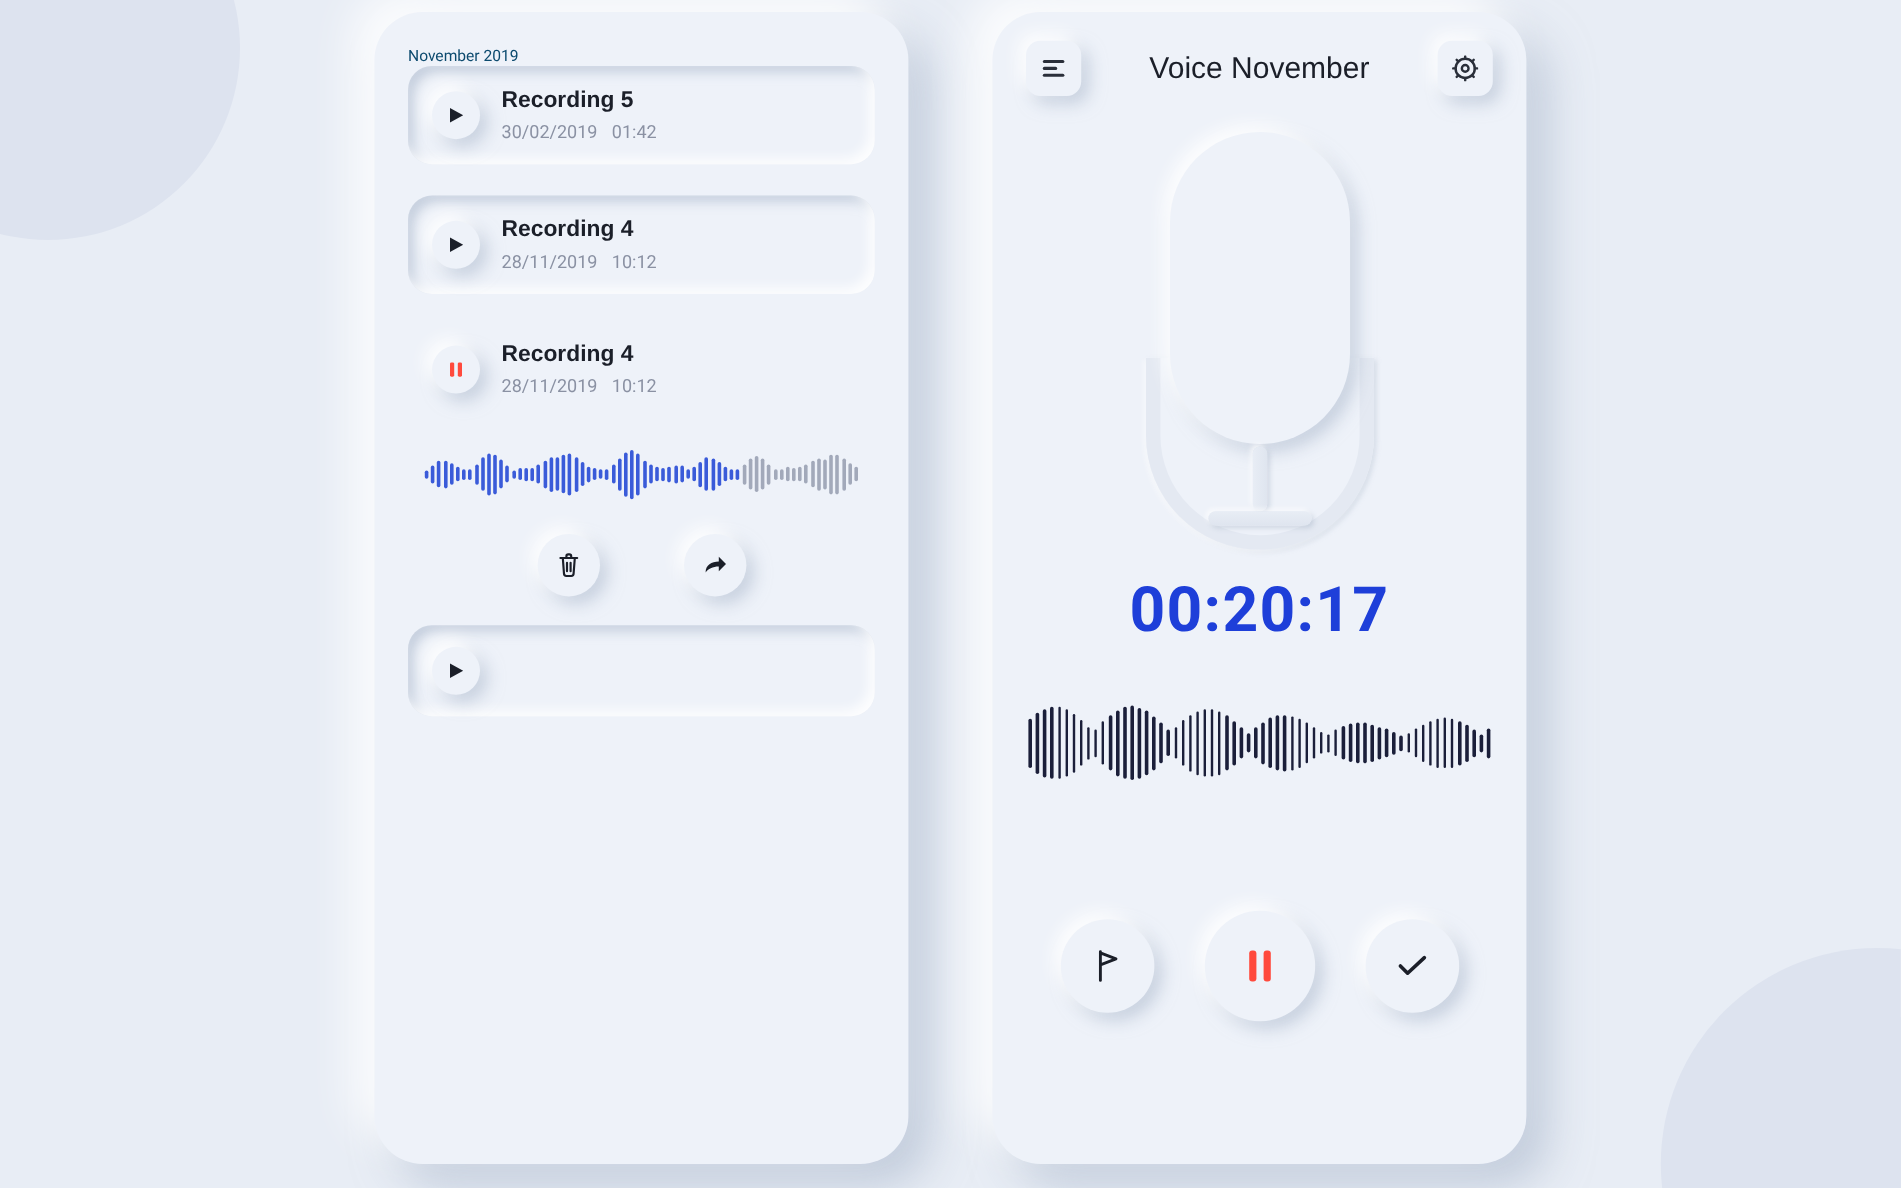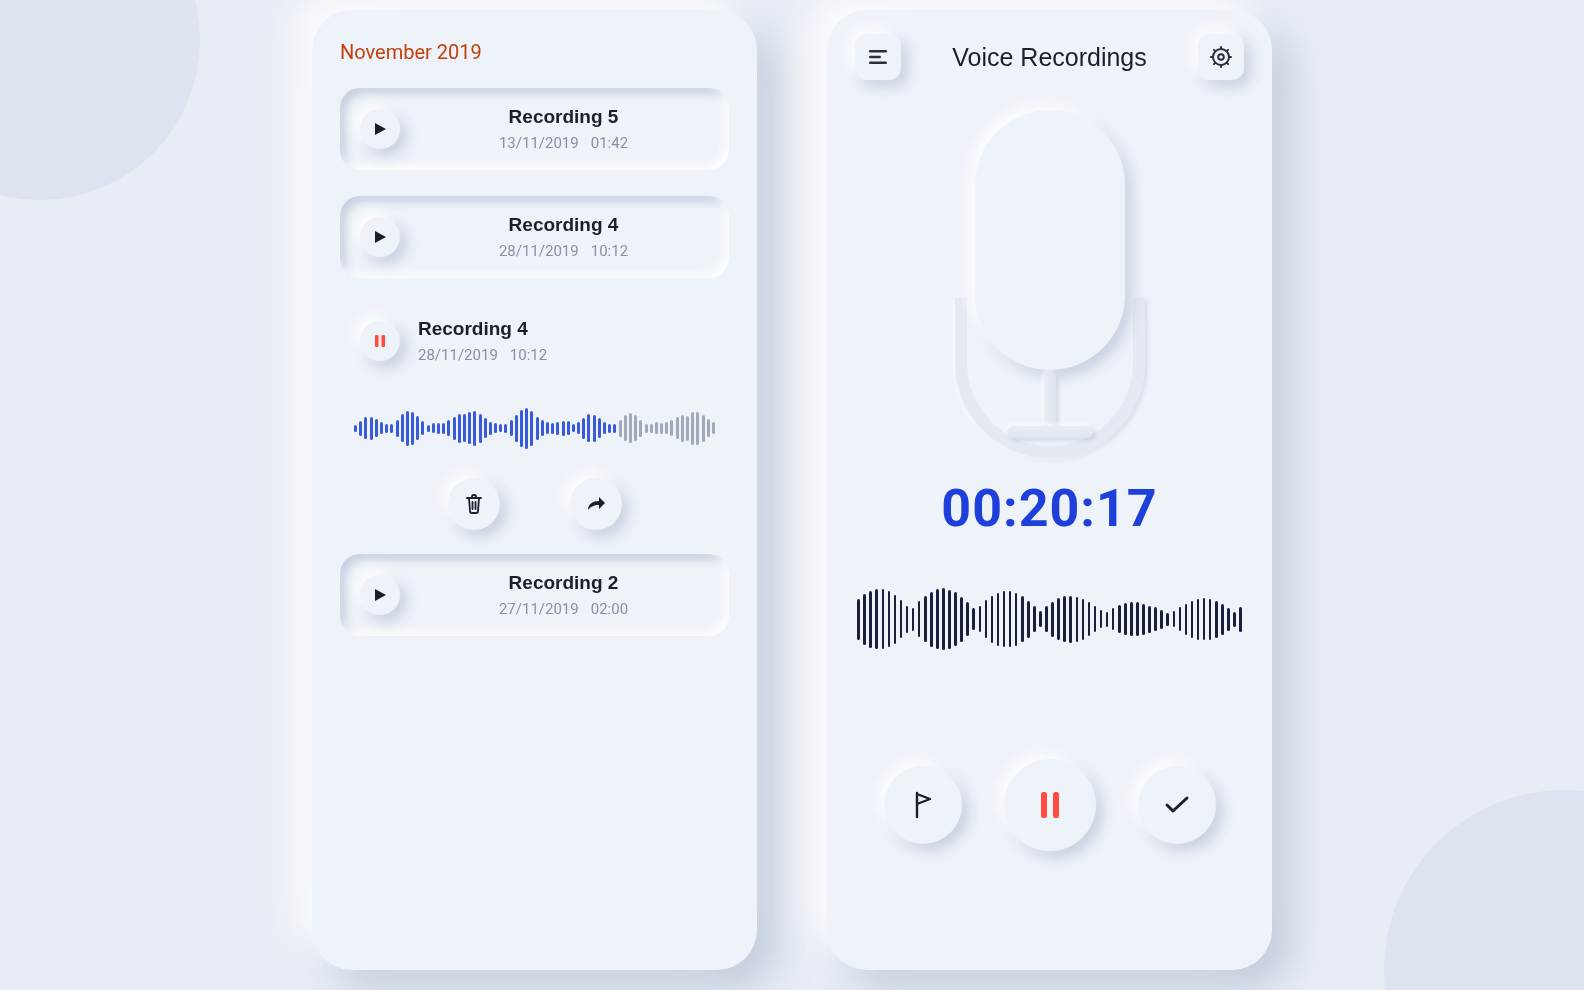--- a/index.html
+++ b/index.html
@@ -53,21 +53,20 @@
     background: #eef2f9;
     box-shadow:
       -6px -6px 14px rgba(255,255,255,0.9),
       6px 6px 14px rgba(163,177,198,0.55);
   }
   .neu-inset {
     background: #eef2f9;
     box-shadow:
       inset -5px -5px 10px rgba(255,255,255,0.9),
       inset 5px 5px 10px rgba(163,177,198,0.55);
-    text-align: center;
   }
   .btn-sq {
     width: 46px; height: 46px;
     border-radius: 12px;
     display: flex; align-items: center; justify-content: center;
     cursor: pointer;
   }
   .btn-circ {
     width: 40px; height: 40px;
     border-radius: 50%;
@@ -101,23 +100,22 @@
     margin-top: 28px;
   }
   .title1 {
     font-size: 29px;
     font-weight: 600;
     color: #1b1f29;
     font-family: "Arial Narrow", Arial, sans-serif;
     letter-spacing: 0.2px;
   }
   .section-label {
-    font-size: 20px;
-    color: #c2410c;
-    margin-bottom: 24px;
+    font-size: 13px;
+    color: #0c4a6e;
   }
   .card {
     border-radius: 20px;
     padding: 18px 20px 18px 20px;
     display: flex;
     align-items: center;
     gap: 18px;
     margin-bottom: 26px;
   }
   .card-info { flex: 1; }
@@ -260,21 +258,21 @@
       <div class="btn-circ neu-raised">
         <span>
           <svg width="13" height="14" viewBox="0 0 13 14">
               <path d="M1 1 L12 7 L1 13 Z" fill="#1b1f29"></path>
             </svg>
         </span>
       </div>
       <div class="card-info">
         <div class="card-title">Recording 5</div>
         <div class="card-meta">
-          <span>13/11/2019</span><span class="dur">01:42</span>
+          <span>30/02/2019</span><span class="dur">01:42</span>
         </div>
       </div>
     </div>
 
     <div class="card neu-inset">
       <div class="btn-circ neu-raised">
         <span>
           <svg width="13" height="14" viewBox="0 0 13 14">
               <path d="M1 1 L12 7 L1 13 Z" fill="#1b1f29"></path>
             </svg>
@@ -398,44 +396,38 @@
     </div>
 
     <div class="card neu-inset">
       <div class="btn-circ neu-raised">
         <span>
           <svg width="13" height="14" viewBox="0 0 13 14">
               <path d="M1 1 L12 7 L1 13 Z" fill="#1b1f29"></path>
             </svg>
         </span>
       </div>
-      <div class="card-info">
-        <div class="card-title">Recording 2</div>
-        <div class="card-meta">
-          <span>27/11/2019</span><span class="dur">02:00</span>
-        </div>
-      </div>
     </div>
 
 
   </div>
 
   <div class="phone phone2">
 
     <div class="header2">
       <div class="btn-sq neu-raised">
         <span>
           <svg width="20" height="16" viewBox="0 0 20 16">
             <rect x="1" y="1" width="18" height="2.6" rx="1.3" fill="#2a2f3a"></rect>
             <rect x="1" y="6.7" width="12" height="2.6" rx="1.3" fill="#2a2f3a"></rect>
             <rect x="1" y="12.4" width="18" height="2.6" rx="1.3" fill="#2a2f3a"></rect>
           </svg>
         </span>
       </div>
-      <div class="title2">Voice Recordings</div>
+      <div class="title2">Voice November</div>
       <div class="btn-sq neu-raised">
         <span>
           <svg width="22" height="22" viewBox="0 0 22 22" fill="none">
             <circle cx="11" cy="11" r="8" stroke="#2a2f3a" stroke-width="2"></circle>
             <circle cx="11" cy="11" r="2.8" stroke="#2a2f3a" stroke-width="2"></circle>
             <path d="M11 1v2M11 19v2M1 11h2M19 11h2M3.9 3.9l1.4 1.4M16.7 16.7l1.4 1.4M3.9 18.1l1.4-1.4M16.7 5.3l1.4-1.4" stroke="#2a2f3a" stroke-width="2" stroke-linecap="round"></path>
           </svg>
         </span>
       </div>
     </div>

